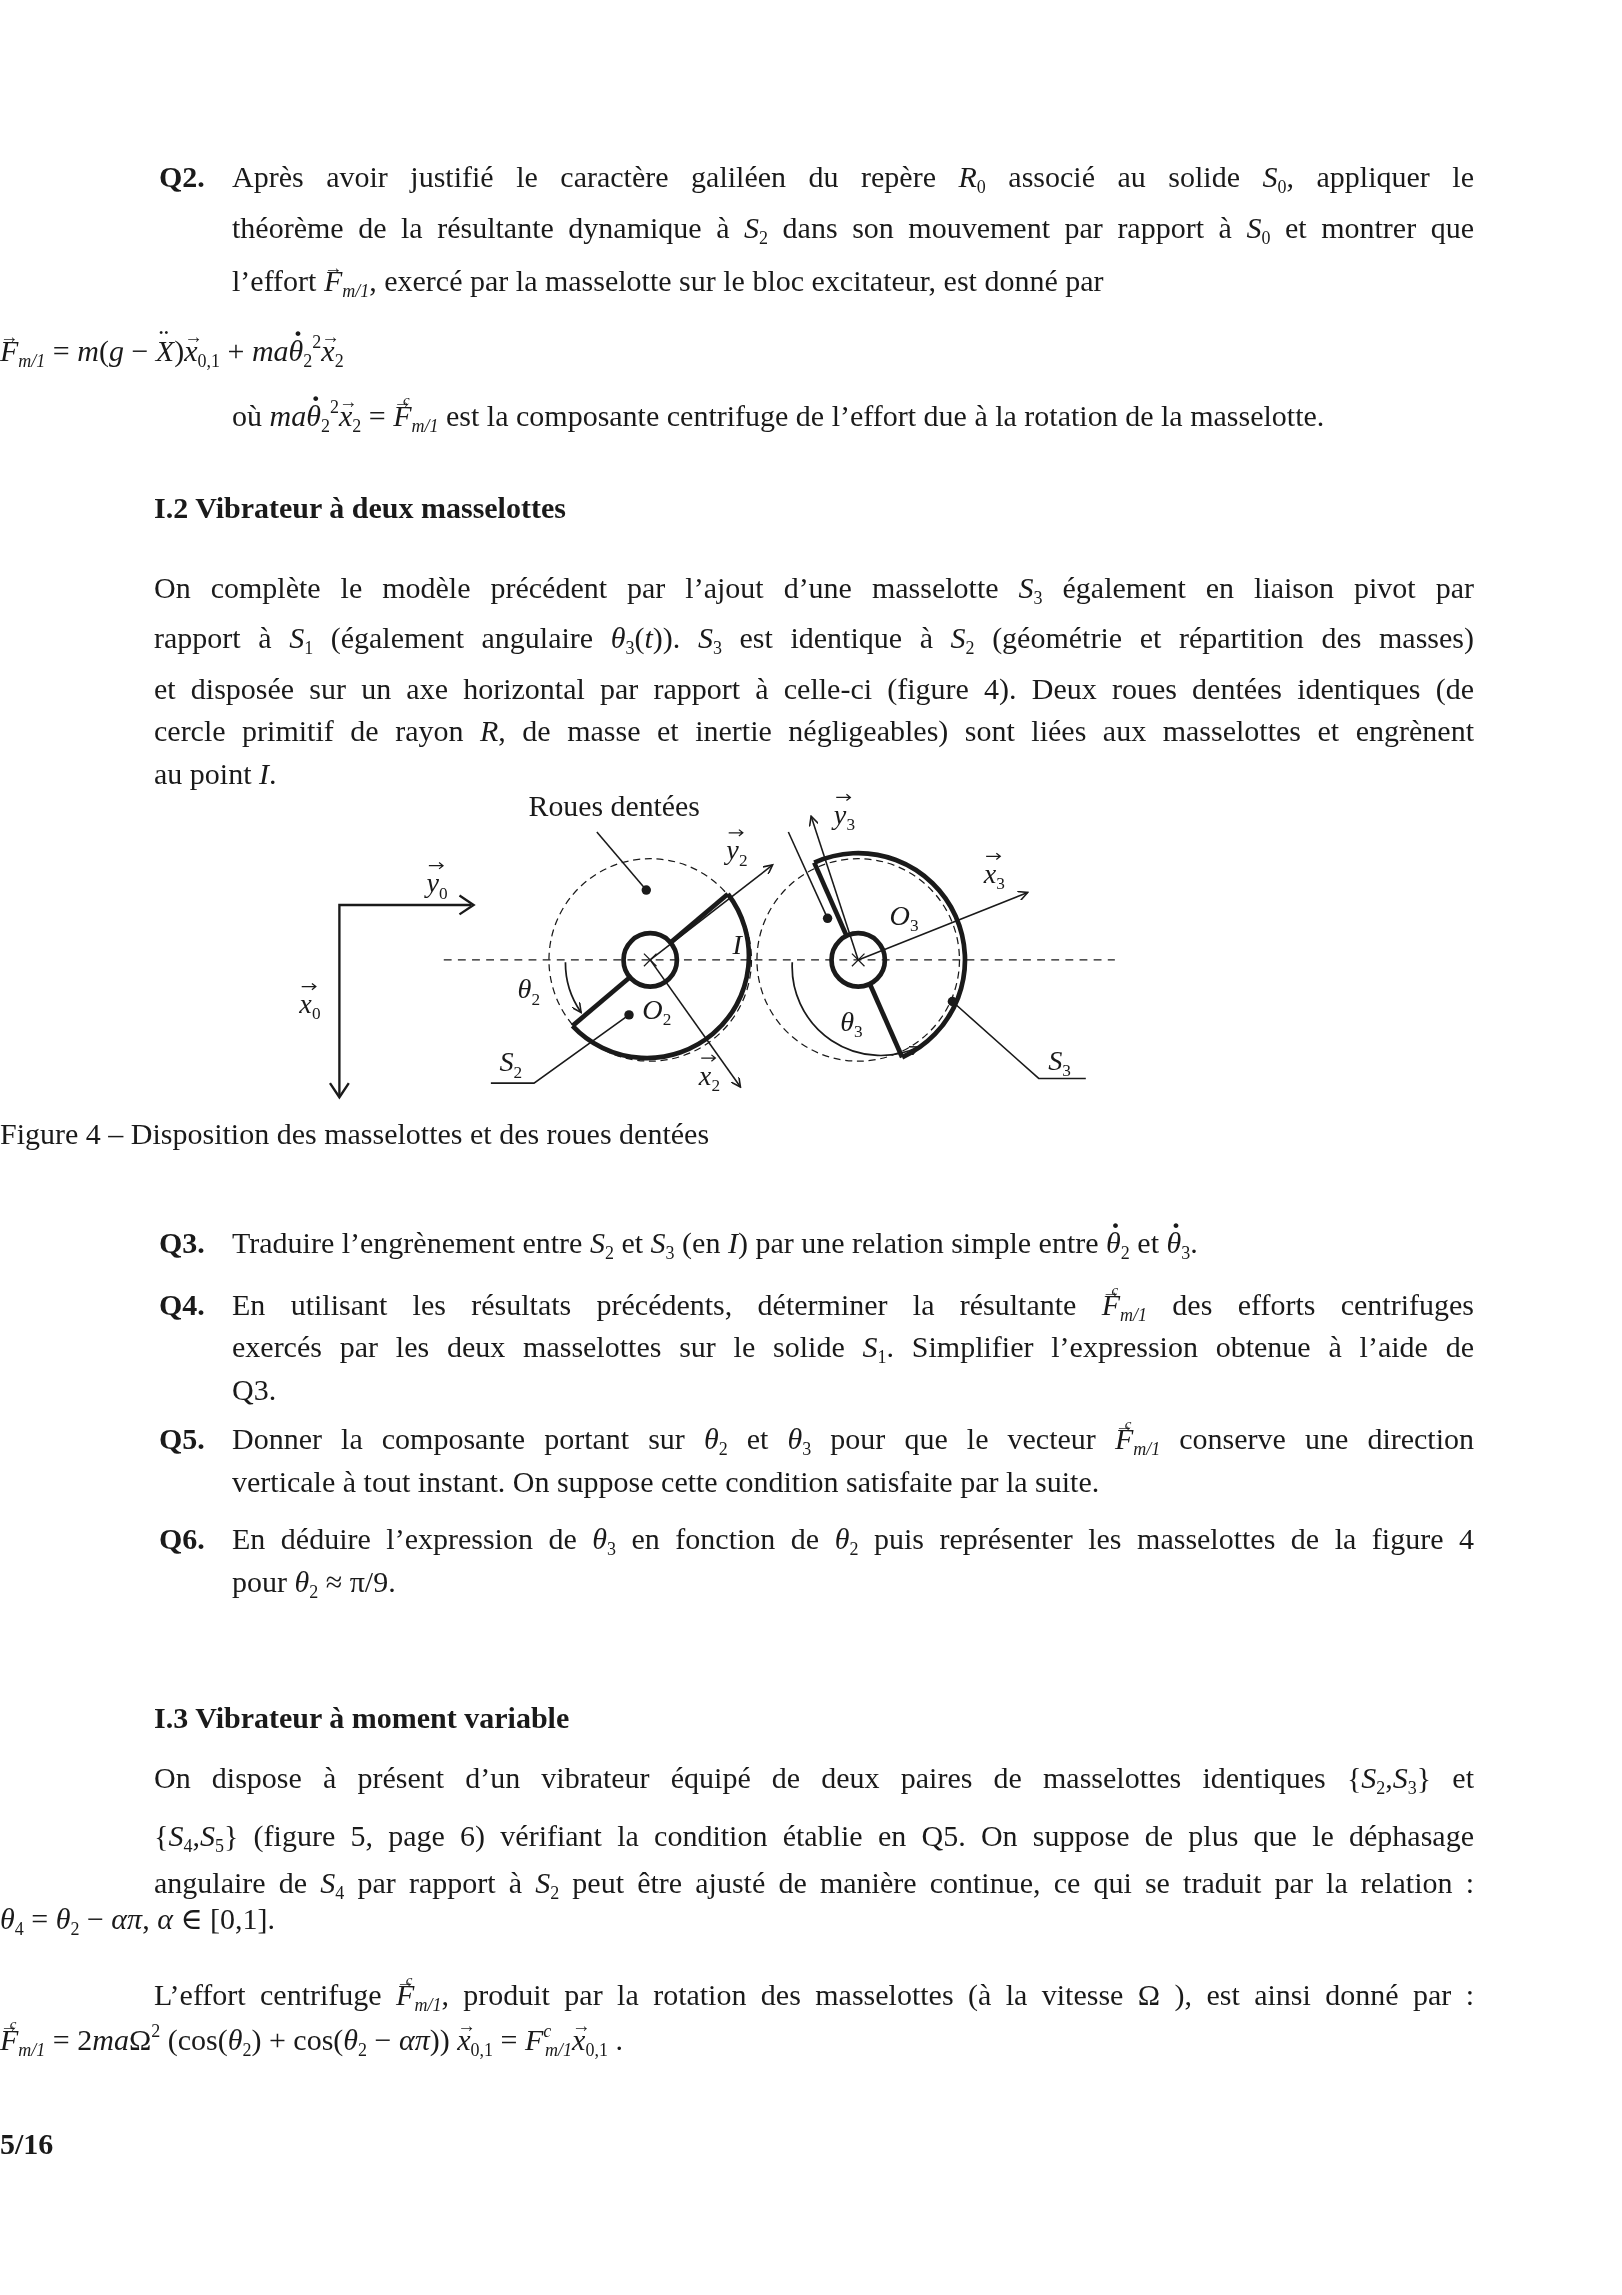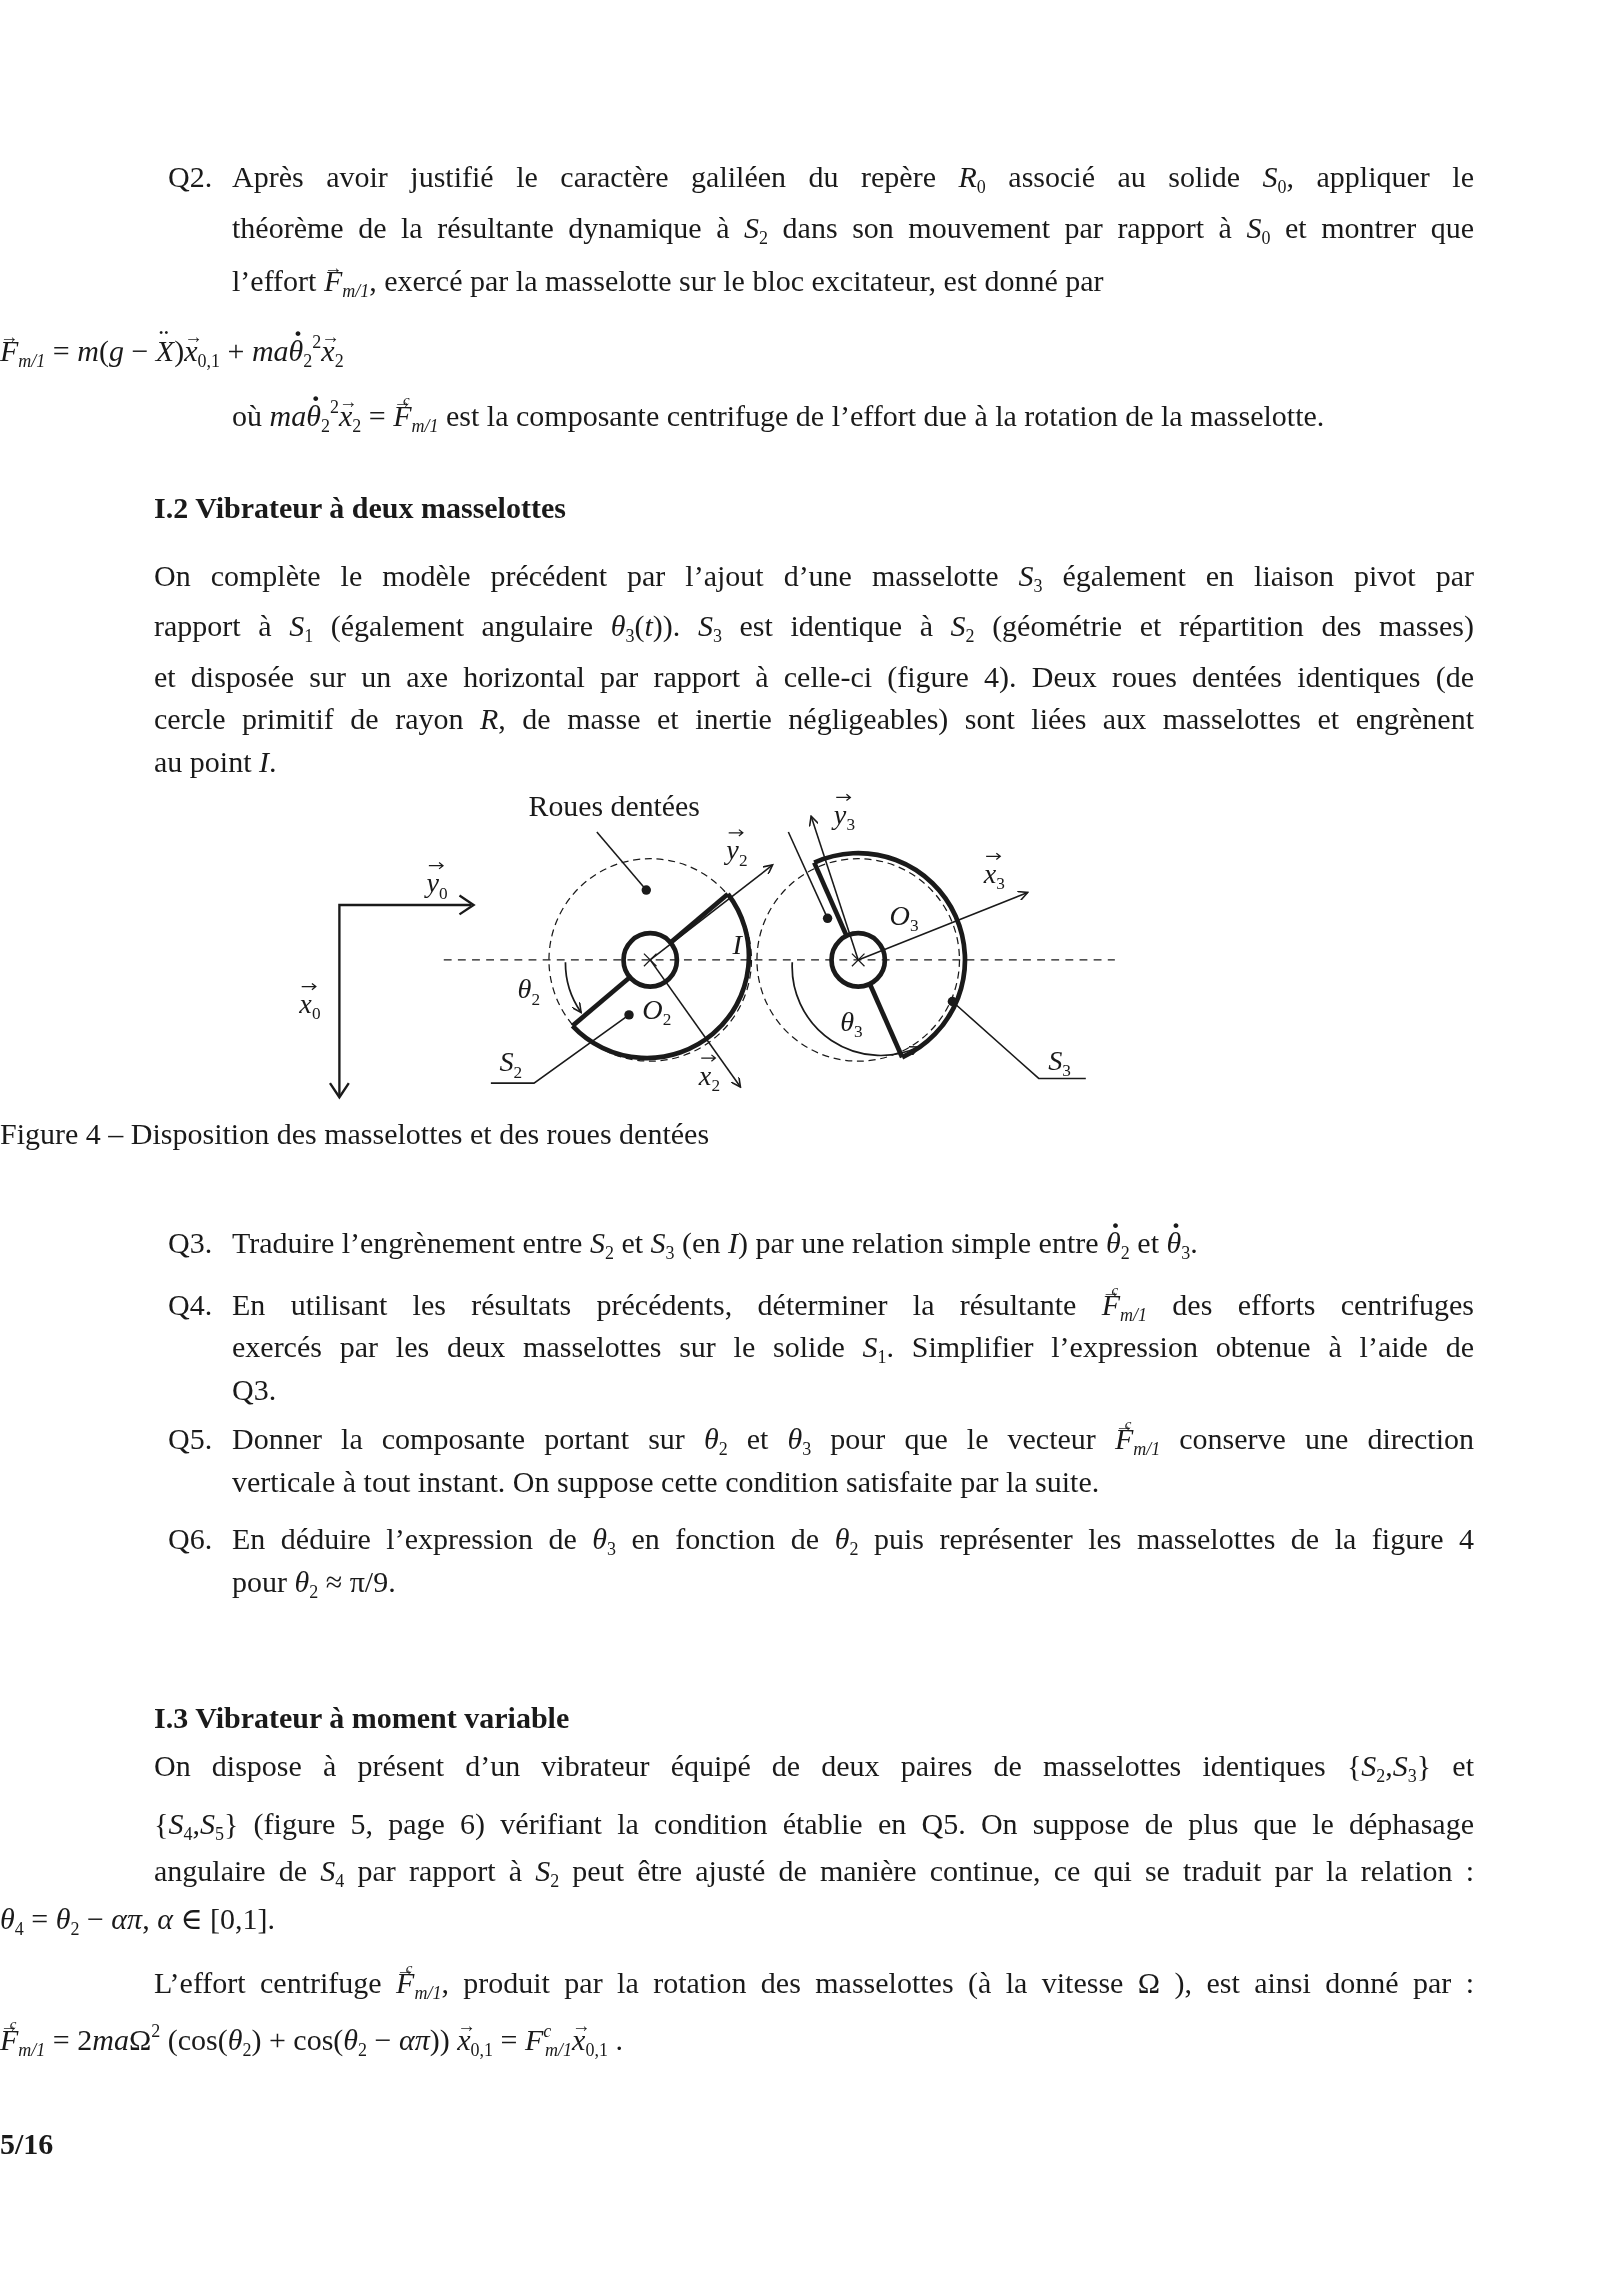--- a/index.html
+++ b/index.html
@@ -4,23 +4,23 @@
 <style>
   html, body { margin: 0; padding: 0; background: #ffffff; }
   body {
     width: 1623px; height: 2295px; position: relative; overflow: hidden;
     font-family: "Liberation Serif", "DejaVu Serif", serif;
     color: #1a1a1a; font-size: 30px;
   }
   .abs { position: absolute; }
   .line { position: absolute; left: 232px; width: 1242px; white-space: nowrap; line-height: 35px; }
   .just { text-align: justify; text-align-last: justify; }
-  .qlabel { position: absolute; left: 168px; font-weight: normal; line-height: 35px; }
+  .qlabel { position: absolute; left: 159px; font-weight: bold; line-height: 35px; }
   .h { position: absolute; left: 154px; font-weight: bold; line-height: 35px; }
-  .pline { position: absolute; left: 154px; width: 1320px; white-space: nowrap; line-height: 35px; }
+  .pline { position: absolute; left: 154px; width: 1320px; white-space: nowrap; line-height: 35px; margin-top: 12px; }
   .center { position: absolute; left: 0; width: 1623px; text-align: left; line-height: 35px; white-space: nowrap; }
   i, .m { font-style: italic; }
   sub { font-size: 60%; vertical-align: -0.35em; font-style: normal; }
   sup { font-size: 60%; vertical-align: 0.7em; font-style: normal; }
   .vec { position: relative; display: inline-block; font-style: italic; }
   .vec::before { content: "\2192"; position: absolute; left: 0; right: 0; top: -0.72em; text-align: center; font-size: 0.62em; font-style: normal; }
   .vecc::after { content: "c"; position: absolute; left: 0.65em; top: -0.95em; font-size: 0.5em; font-style: italic; }
   .dot { position: relative; display: inline-block; font-style: italic; }
   .dot::before { content: "\00B7"; position: absolute; left: 0.15em; top: -0.6em; font-weight: bold; font-style: normal; }
   .ddot::before { content: "\00A8"; position: absolute; left: 0.1em; top: -0.35em; font-style: normal; }

